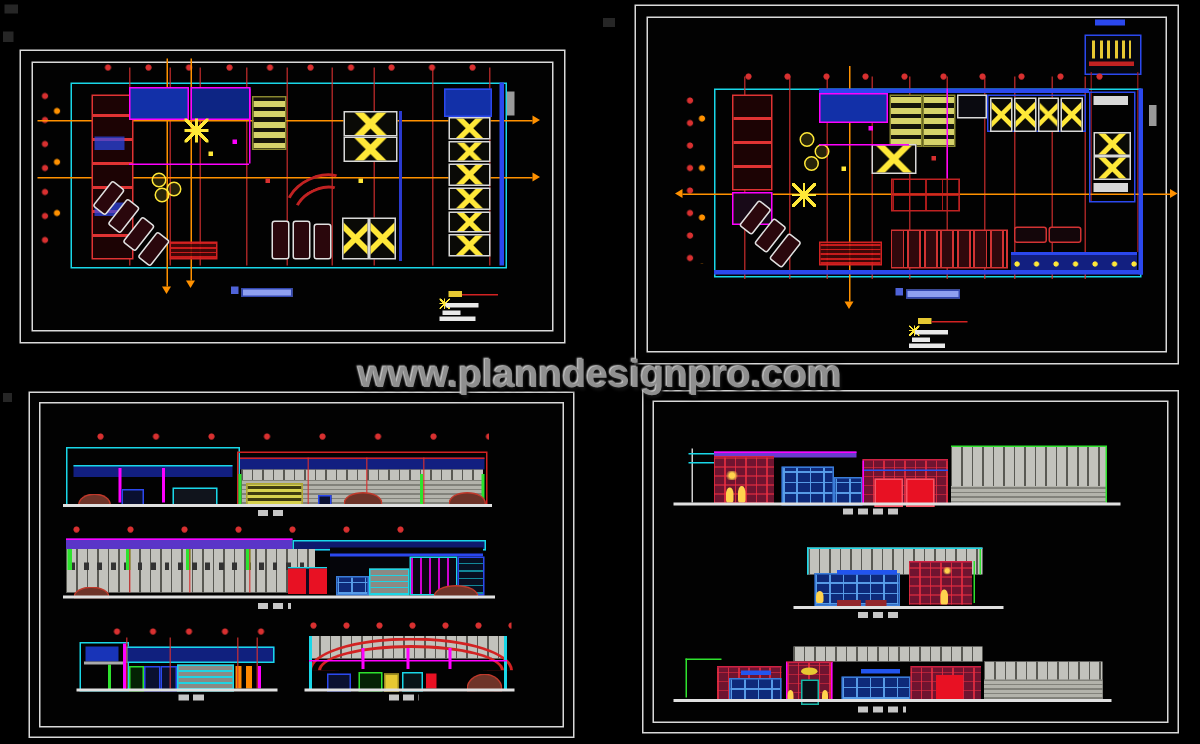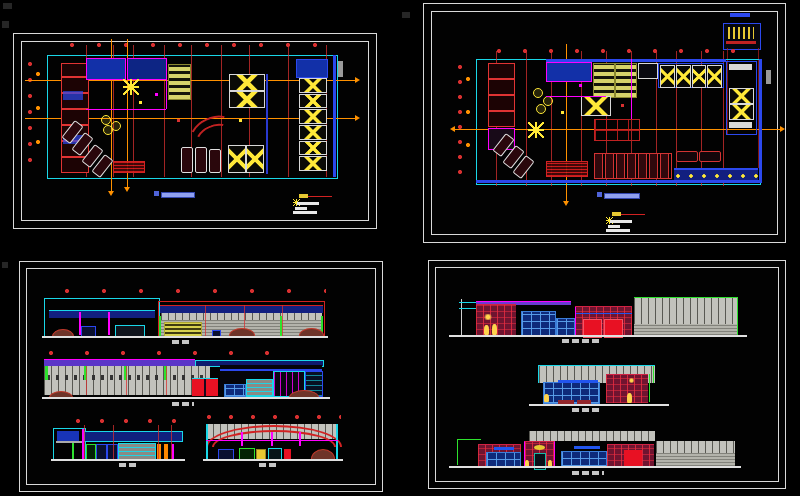--- a/index.html
+++ b/index.html
@@ -392,14 +392,15 @@
     <div class="ab crims" style="left:178px;top:183px;width:47px;height:22px;">
       <div class="ab" style="left:17px;top:5px;width:18px;height:17px;background:var(--door_red,#e81123);"></div>
     </div>
     <div class="ab corr" style="left:227px;top:180px;width:79px;height:25px;">
       <div class="ab tex-h" style="left:0px;top:12px;width:79px;height:13px;"></div>
     </div>
     <div class="ab ground" style="left:20px;top:205px;width:292px;height:2px;"></div>
     <div class="ab greyblk" style="left:143px;top:210px;width:32px;height:4px;"></div>
   </div>
 
+  <div class="ab watermark" style="left:0;width:800px;top:234px;text-align:center;">www.planndesignpro.com</div>
 
 </div>
 
 </body></html>

